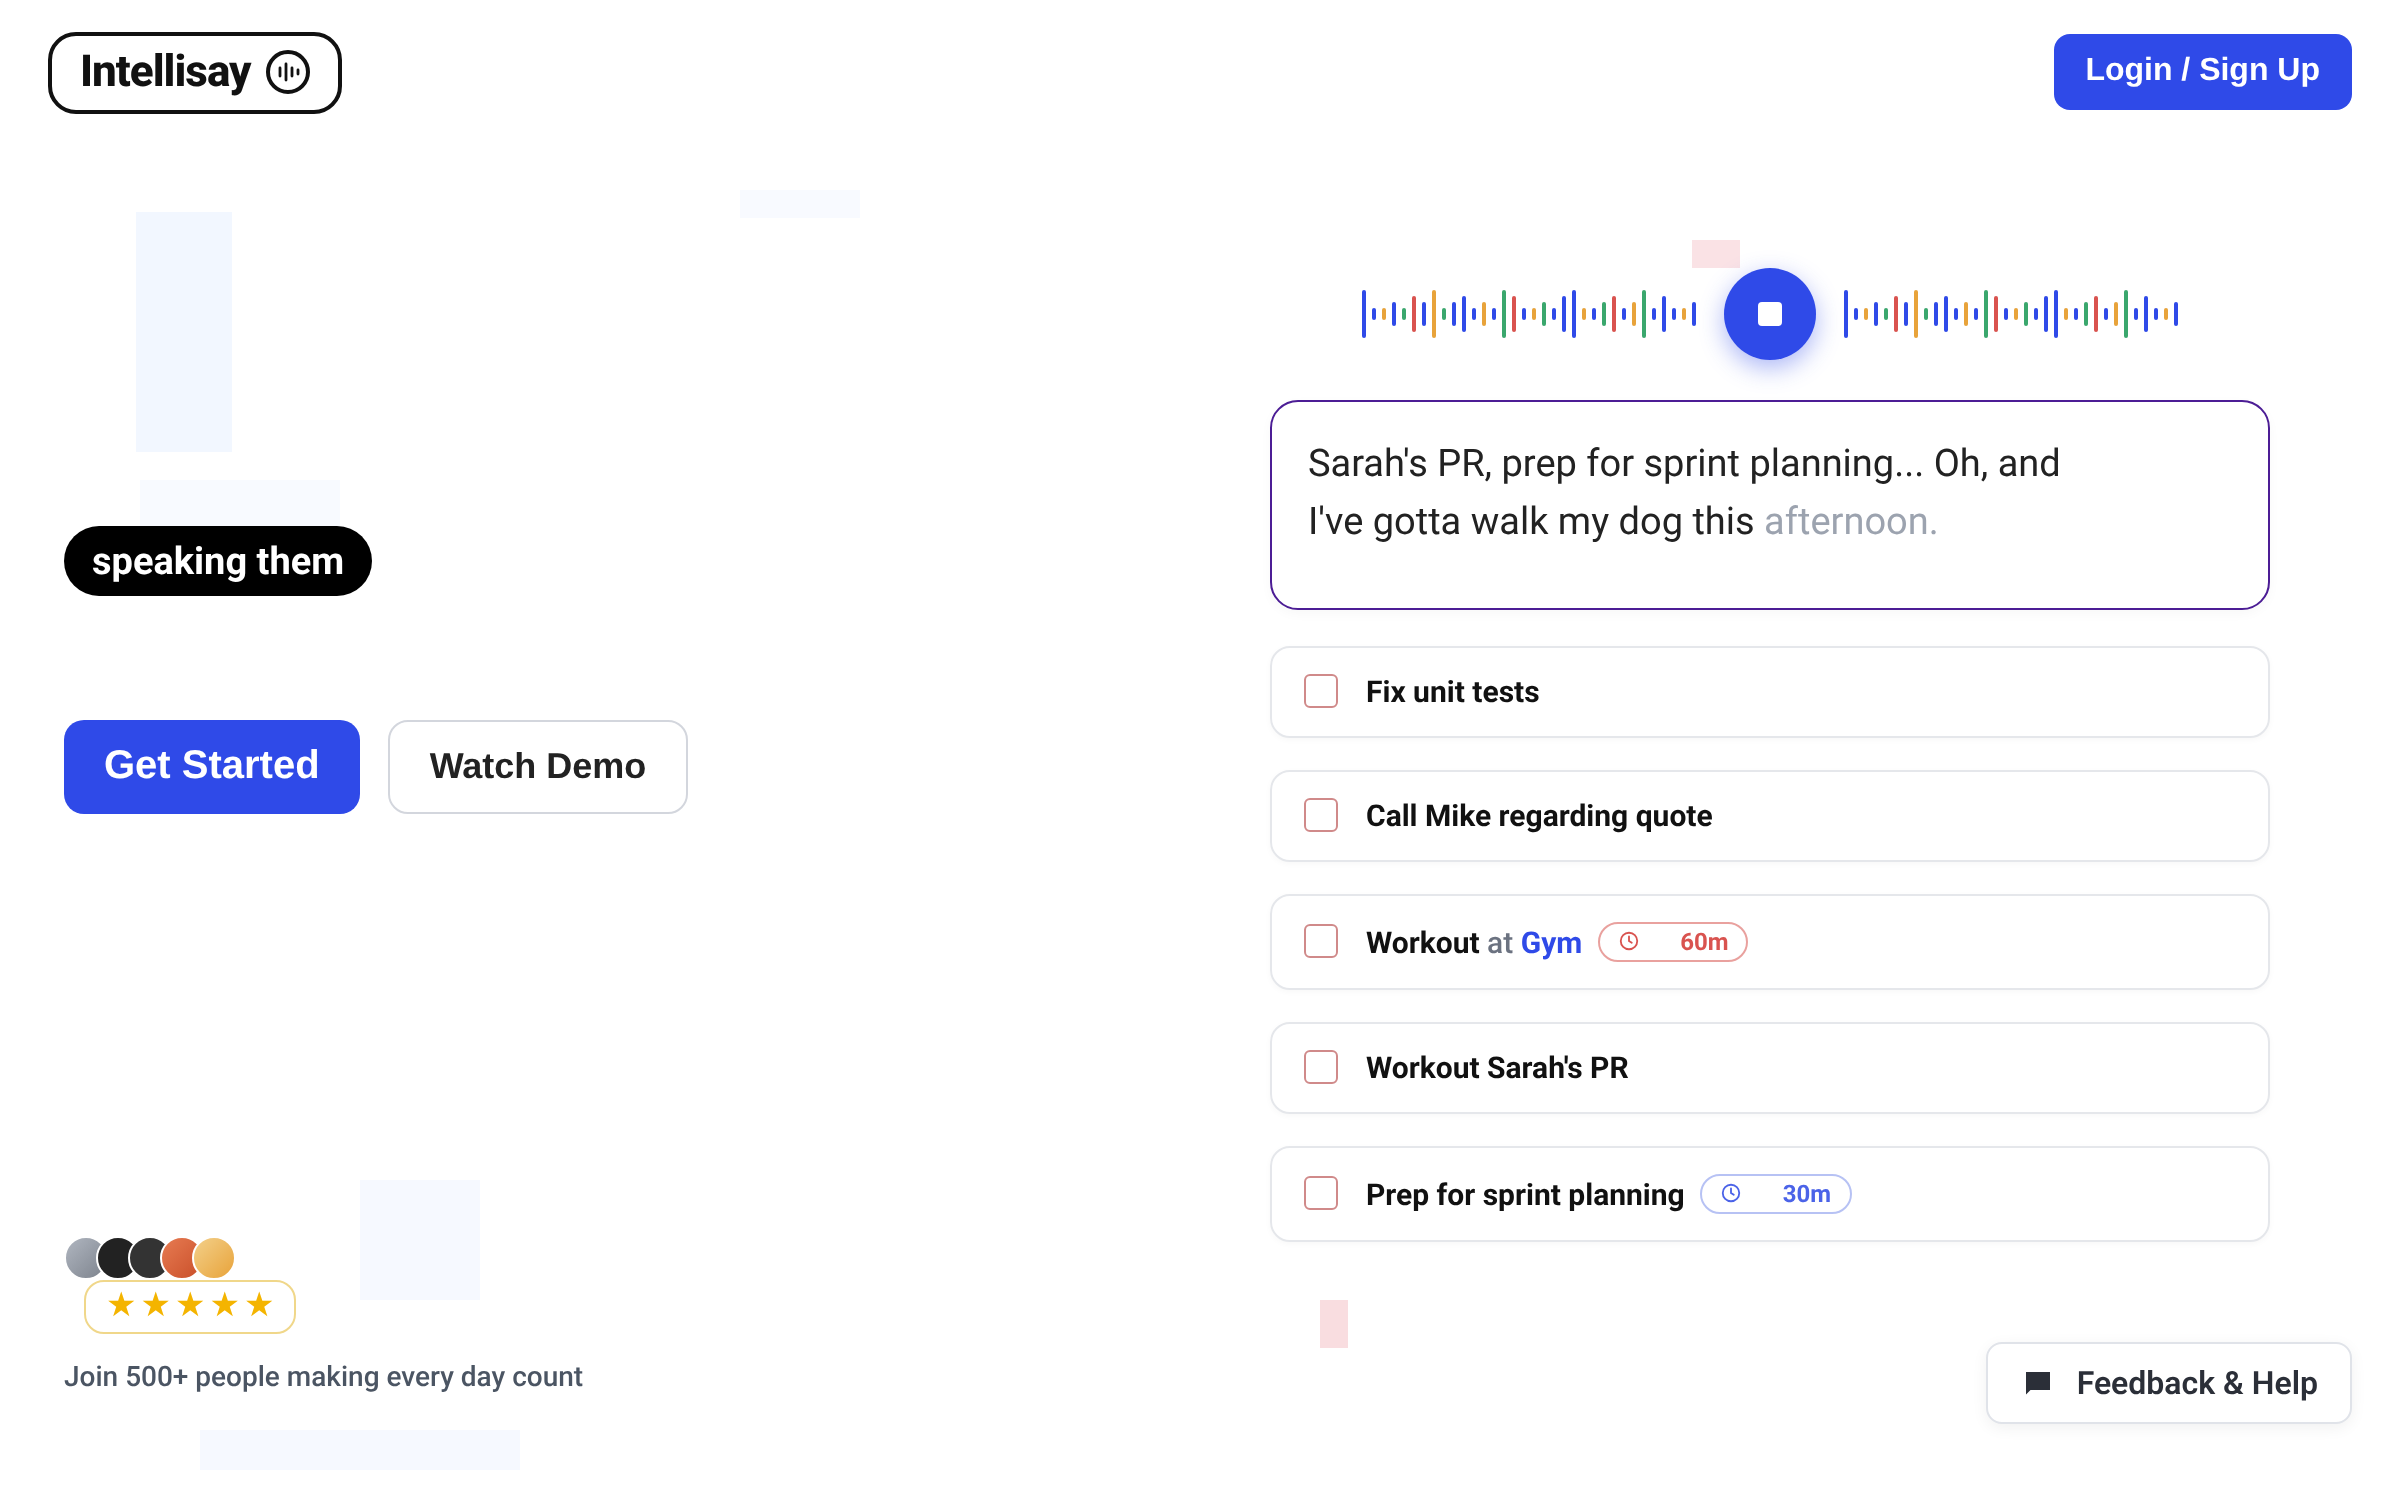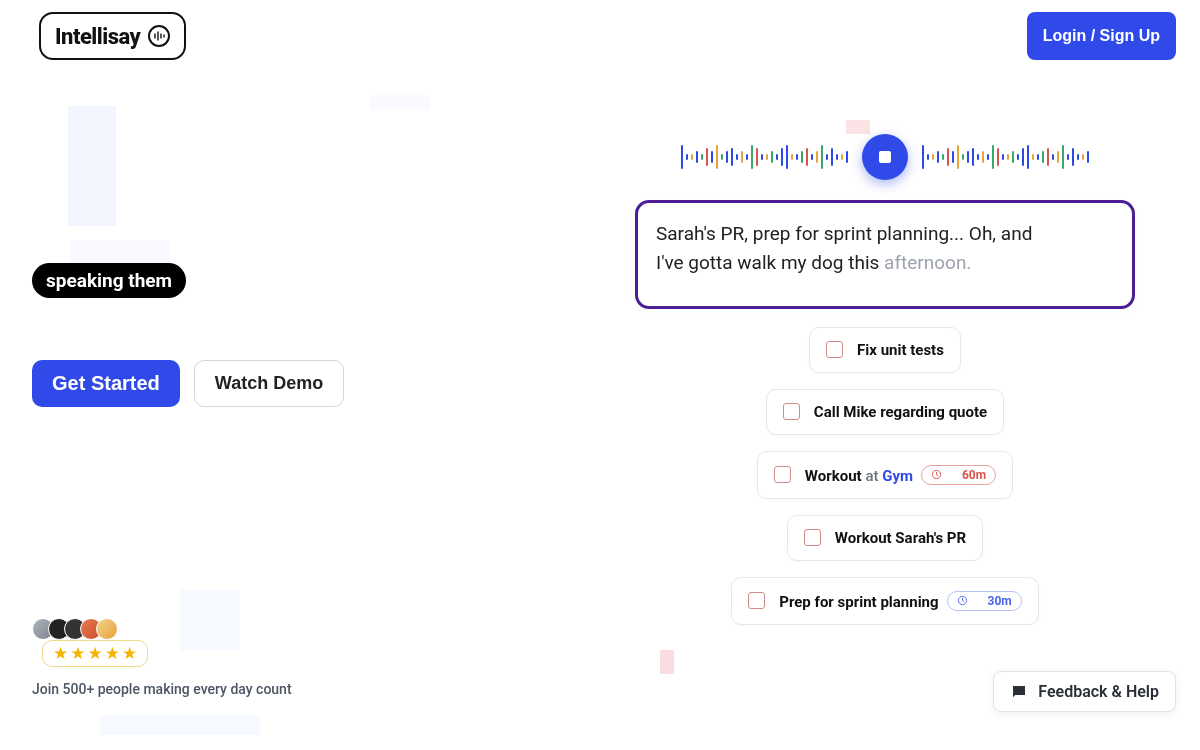--- a/index.html
+++ b/index.html
@@ -1,20 +1,20 @@
 <!DOCTYPE html>
 <html><head>
 <meta charset="utf-8">
 <style>
   * { box-sizing: border-box; margin: 0; padding: 0; }
   html, body { width: 1200px; height: 750px; font-family: -apple-system, BlinkMacSystemFont, "Segoe UI", Roboto, Helvetica, Arial, sans-serif; background: #ffffff; position: relative; overflow: hidden; }
   
   .bg-sq { position: absolute; background: #edf3ff; opacity: .7; z-index: 0; }
   
-  .header { position: absolute; top: 12px; left: 15px; right: 0; height: 48px; display:flex; justify-content:space-between; padding: 0 24px; z-index:5; }
+  .header { position: absolute; top: 12px; left: 0; right: 0; height: 48px; display:flex; align-items:center; justify-content:space-between; padding: 0 24px; z-index:5; }
   .logo-box { border: 2px solid #111; border-radius: 14px; padding: 6px 14px; display:flex; align-items:center; gap:8px; }
   .logo-text { font-weight:800; font-size:22px; color:#111; letter-spacing:-.5px; }
   .logo-icon { width:22px; height:22px; border:2px solid #111; border-radius:50%; display:flex; align-items:center; justify-content:center; }
   .logo-icon svg { width:12px; height:12px; }
   .login-btn { background:#2f4ae8; color:#fff; font-weight:700; font-size:16px; padding:10px 16px; border-radius:8px; border:none; cursor:pointer; }
   
   .left { position:absolute; left:32px; top:205px; width:580px; z-index:3; }
   .headline { font-size:48px; font-weight:800; line-height:1.05; letter-spacing:-1.5px; color:#1a2332; }
   .hl-blue { color:#2b48e6; }
   .hl-red  { color:#b84a5e; }
@@ -30,23 +30,23 @@
   .stars-pill { display:inline-flex; align-items:center; padding:4px 10px; border:1px solid #f0d78a; border-radius:10px; margin-left:10px; gap:2px; vertical-align:middle;}
   .star { color:#f4b400; font-size:17px; line-height:1; }
   .social-text { margin-top:14px; font-size:14px; color:#4b5563; font-weight:500;}
   
   .right { position:absolute; left:635px; top:130px; width:500px; z-index:3; }
   .wave-row { display:flex; align-items:center; justify-content:center; gap:14px; height:54px; }
   .wave { display:flex; align-items:center; gap:3px; height:40px; }
   .wbar { width:2px; border-radius:2px; }
   .rec-btn { width:46px; height:46px; border-radius:50%; background:#2f4ae8; display:flex; align-items:center; justify-content:center; box-shadow:0 4px 12px rgba(47,74,232,.4); }
   .rec-sq { width:12px; height:12px; background:#fff; border-radius:2px; }
-  .transcript { margin-top:16px; border:3px solid #4c1d95; border-radius:14px; padding:16px 18px 28px; font-size:19px; line-height:1.55; color:#222; box-shadow:0 2px 6px rgba(0,0,0,.03); }
+  .transcript { margin-top:16px; border:1px solid #4c1d95; border-radius:14px; padding:16px 18px 28px; font-size:19px; line-height:1.55; color:#222; box-shadow:0 2px 6px rgba(0,0,0,.03); }
   .transcript .fade { color:#9ca3af; }
-  .task-list { margin-top:18px; display:flex; flex-direction:column; gap:16px;align-items:center; }
+  .task-list { margin-top:18px; display:flex; flex-direction:column; gap:16px; }
   .task { border:1px solid #e5e7eb; border-radius:10px; padding:13px 16px; display:flex; align-items:center; gap:14px; font-size:15px; box-shadow:0 1px 3px rgba(0,0,0,.03); }
   .cb { width:17px; height:17px; border:1.5px solid #d08a8a; border-radius:3px; flex-shrink:0; }
   .task-title { font-weight:700; color:#111; }
   .task .at { color:#6b7280; font-weight:500; }
   .task .place { color:#2f4ae8; font-weight:700; }
   .chip { display:inline-flex; align-items:center; gap:20px; border:1px solid; border-radius:14px; padding:2px 9px; font-size:12px; font-weight:700; margin-left:8px; }
   .chip-orange { color:#d9534f; border-color:#e9a19e; }
   .chip-blue { color:#4b63e8; border-color:#b7c2f4; }
   
   .feedback { position:absolute; right:24px; bottom:38px; background:#fff; border:1px solid #e0e3e9; border-radius:8px; padding:10px 16px; display:flex; align-items:center; gap:10px; font-weight:600; color:#2b2f38; box-shadow:0 2px 8px rgba(0,0,0,.06); cursor:pointer; z-index:6;}

